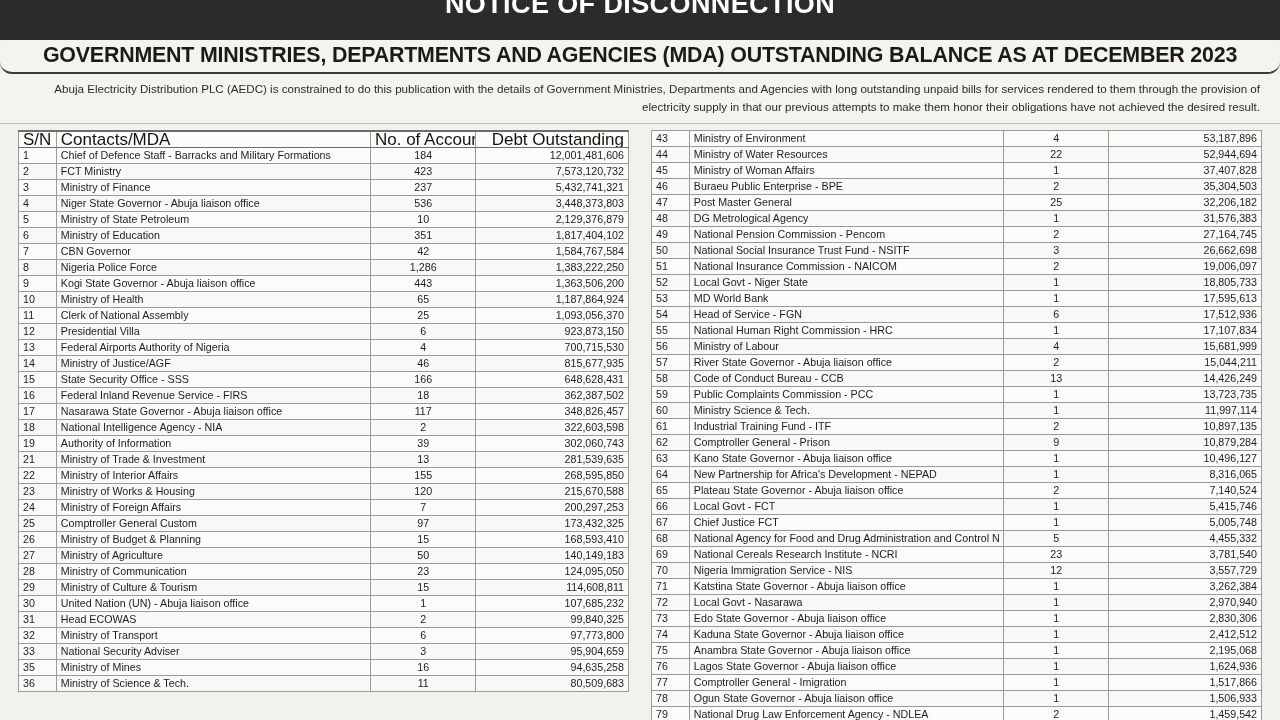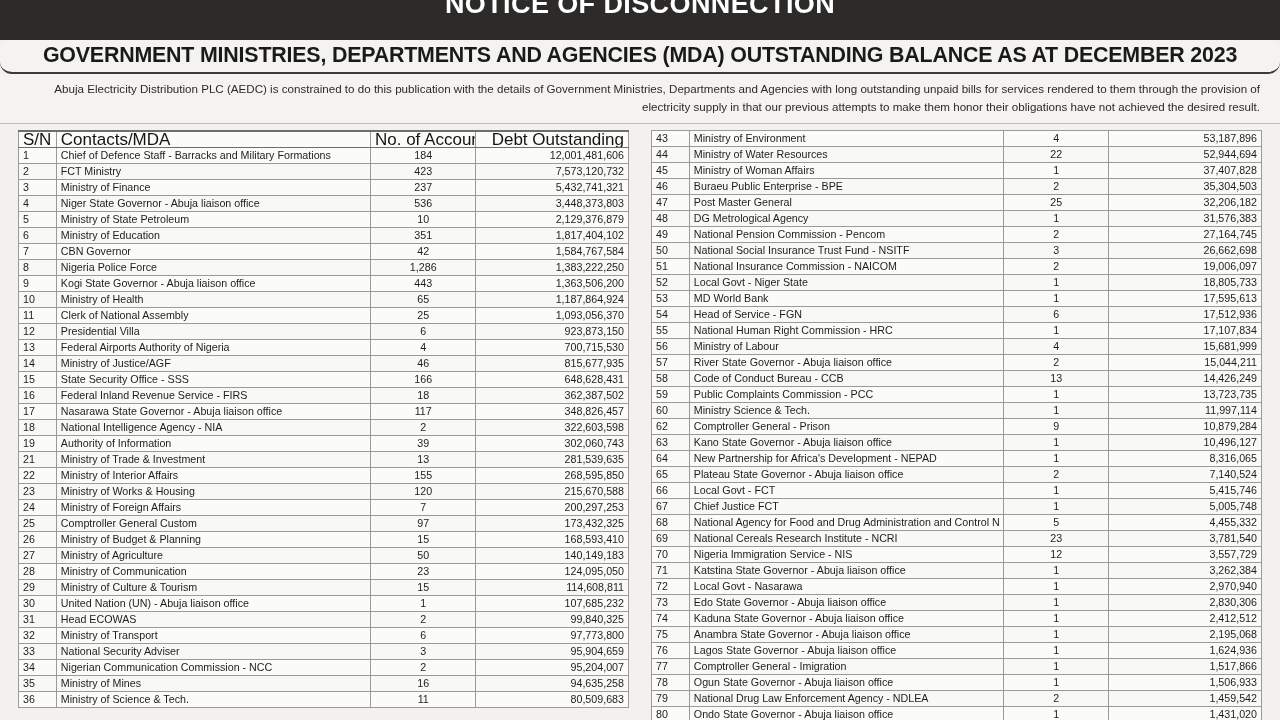--- a/index.html
+++ b/index.html
@@ -343,26 +343,20 @@
             <td class="acct">6</td>
             <td class="debt">97,773,800</td>
           </tr>
           <tr>
             <td class="sn">33</td>
             <td class="name">National Security Adviser</td>
             <td class="acct">3</td>
             <td class="debt">95,904,659</td>
           </tr>
           <tr>
-            <td class="sn">34</td>
-            <td class="name">Nigerian Communication Commission - NCC</td>
-            <td class="acct">2</td>
-            <td class="debt">95,204,007</td>
-          </tr>
-          <tr>
             <td class="sn">35</td>
             <td class="name">Ministry of Mines</td>
             <td class="acct">16</td>
             <td class="debt">94,635,258</td>
           </tr>
           <tr>
             <td class="sn">36</td>
             <td class="name">Ministry of Science &amp; Tech.</td>
             <td class="acct">11</td>
             <td class="debt">80,509,683</td>
@@ -482,20 +476,26 @@
             <td class="acct">1</td>
             <td class="debt">13,723,735</td>
           </tr>
           <tr>
             <td class="sn">60</td>
             <td class="name">Ministry Science &amp; Tech.</td>
             <td class="acct">1</td>
             <td class="debt">11,997,114</td>
           </tr>
           <tr>
+            <td class="sn">61</td>
+            <td class="name">Industrial Training Fund - ITF</td>
+            <td class="acct">2</td>
+            <td class="debt">10,897,135</td>
+          </tr>
+          <tr>
             <td class="sn">62</td>
             <td class="name">Comptroller General - Prison</td>
             <td class="acct">9</td>
             <td class="debt">10,879,284</td>
           </tr>
           <tr>
             <td class="sn">63</td>
             <td class="name">Kano State Governor - Abuja liaison office</td>
             <td class="acct">1</td>
             <td class="debt">10,496,127</td>

